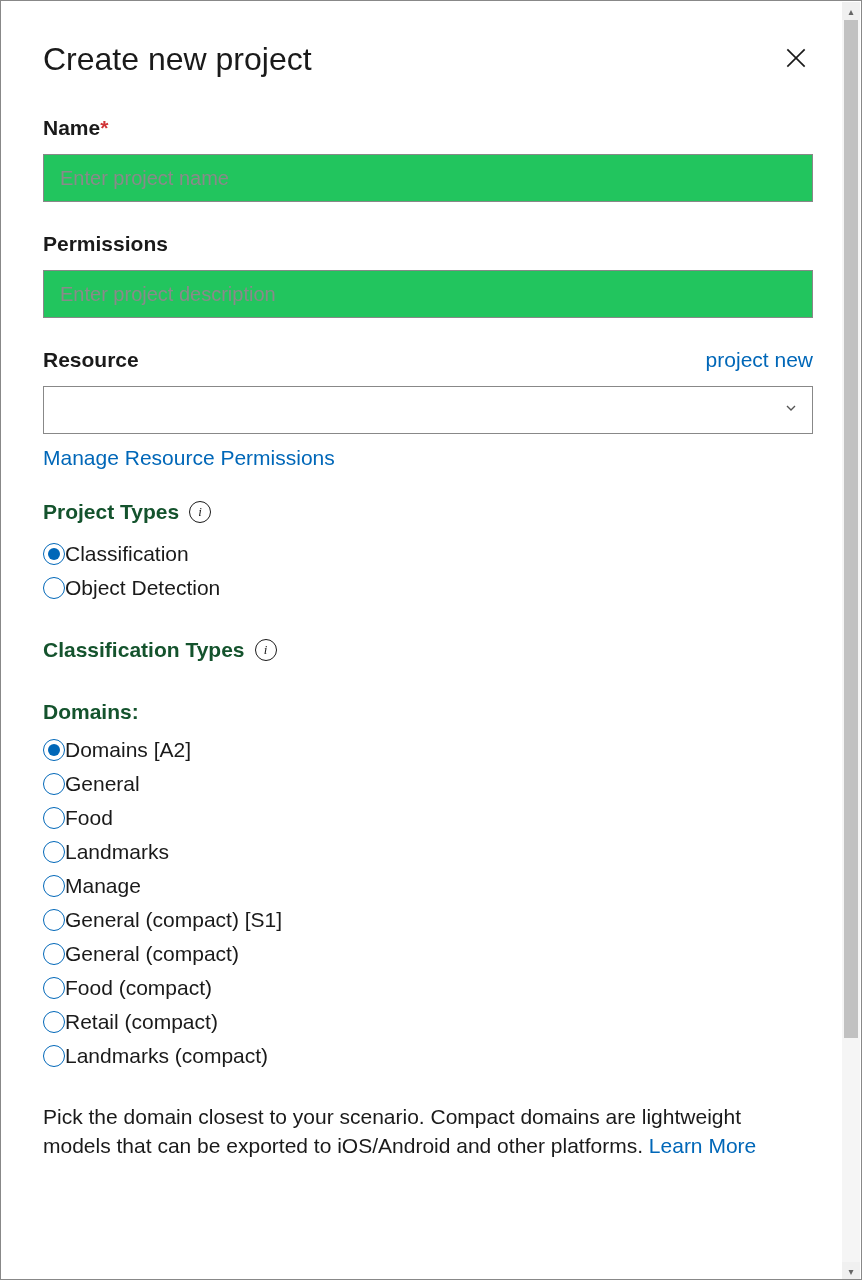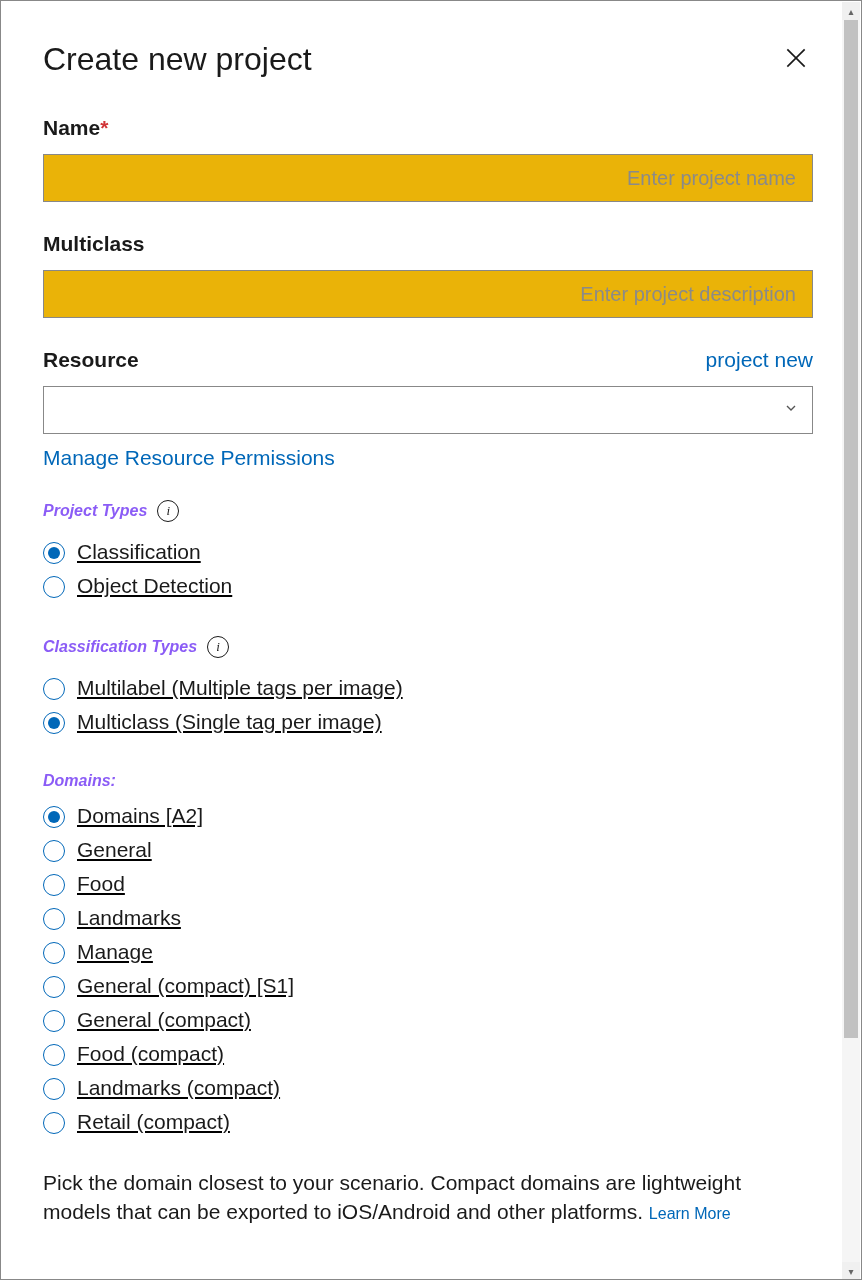--- a/index.html
+++ b/index.html
@@ -74,23 +74,22 @@
     .required-star {
       color: #d13438;
     }
     .text-input {
       width: 100%;
       height: 48px;
       border: 1px solid #888;
       padding: 0 16px;
       font-size: 20px;
       color: #1a1a1a;
-      background: #eab308;
+      background: #22c55e;
       font-family: inherit;
-      text-align: right;
     }
     .text-input::placeholder {
       color: #8a8a8a;
     }
 
     .resource-header {
       display: flex;
       justify-content: space-between;
       align-items: baseline;
       margin-bottom: 14px;
@@ -134,24 +133,23 @@
       color: #555;
     }
 
     .section-header {
       display: flex;
       align-items: center;
       gap: 10px;
       margin-bottom: 18px;
     }
     .section-title {
-      font-size: 16px;
+      font-size: 21px;
       font-weight: 600;
-      color: #8b5cf6;
-      font-style: italic;
+      color: #14532d;
     }
     .info-icon {
       display: inline-flex;
       align-items: center;
       justify-content: center;
       width: 22px;
       height: 22px;
       border: 1.5px solid #1a1a1a;
       border-radius: 50%;
       font-size: 13px;
@@ -159,25 +157,23 @@
       font-family: Georgia, serif;
       color: #1a1a1a;
       cursor: default;
     }
 
     .radio-group {
       margin-bottom: 38px;
     }
     .radio-row {
       display: flex;
-      align-items: flex-end;
-      gap: 12px;
+      align-items: center;
       margin-bottom: 10px;
       cursor: pointer;
-      text-decoration: underline;
     }
     .radio-circle {
       width: 22px;
       height: 22px;
       border: 1.5px solid #0067b8;
       border-radius: 50%;
       display: inline-flex;
       align-items: center;
       justify-content: center;
       flex-shrink: 0;
@@ -203,21 +199,21 @@
       margin-bottom: 10px;
     }
 
     .help-text {
       font-size: 21px;
       color: #1a1a1a;
       line-height: 1.4;
       margin-top: 34px;
     }
     .help-text .link {
-      font-size: 16px;
+      font-size: 21px;
     }
     .spacer {
       height: 80px;
     }
     
     .outer-scroll {
       position: absolute;
       top: 1px;
       right: 1px;
       width: 18px;
@@ -265,21 +261,21 @@
   </div>
 
   <div class="field-group">
     <label class="field-label">
       <span>Name</span><span class="required-star">*</span>
     </label>
     <input type="text" class="text-input" placeholder="Enter project name" style="">
   </div>
 
   <div class="field-group">
-    <label class="field-label">Multiclass</label>
+    <label class="field-label">Permissions</label>
     <input type="text" class="text-input" placeholder="Enter project description" style="">
   </div>
 
   <div class="field-group">
     <div class="resource-header">
       <span class="field-label" style="margin-bottom:0">Resource</span>
       <a class="link">project new</a>
     </div>
     <div class="select-wrap">
       <select class="select-input">
@@ -309,30 +305,20 @@
           <span class="radio-label">Object Detection</span>
         </div>
       </div>
   </div>
 
   <div class="radio-group">
     <div class="section-header">
       <span class="section-title">Classification Types</span>
       <span class="info-icon">i</span>
     </div>
-    <div id="classification-types-list">
-        <div class="radio-row">
-          <span class="radio-circle"></span>
-          <span class="radio-label">Multilabel (Multiple tags per image)</span>
-        </div>
-        <div class="radio-row">
-          <span class="radio-circle selected"></span>
-          <span class="radio-label">Multiclass (Single tag per image)</span>
-        </div>
-      </div>
   </div>
 
   <div class="radio-group domains-section" style="margin-bottom:0">
     <span class="section-title">Domains:</span>
     <div id="domains-list" class="domains-list">
         <div class="radio-row">
           <span class="radio-circle selected"></span>
           <span class="radio-label">Domains [A2]</span>
         </div>
         <div class="radio-row">
@@ -358,25 +344,25 @@
         <div class="radio-row">
           <span class="radio-circle"></span>
           <span class="radio-label">General (compact)</span>
         </div>
         <div class="radio-row">
           <span class="radio-circle"></span>
           <span class="radio-label">Food (compact)</span>
         </div>
         <div class="radio-row">
           <span class="radio-circle"></span>
+          <span class="radio-label">Retail (compact)</span>
+        </div>
+        <div class="radio-row">
+          <span class="radio-circle"></span>
           <span class="radio-label">Landmarks (compact)</span>
-        </div>
-        <div class="radio-row">
-          <span class="radio-circle"></span>
-          <span class="radio-label">Retail (compact)</span>
         </div>
       </div>
 
     <p class="help-text">
       <span>Pick the domain closest to your scenario. Compact domains are lightweight models that can be exported to iOS/Android and other platforms. </span><a class="link">Learn More</a>
     </p>
   </div>
 
   <div class="spacer"></div>
 </div>

